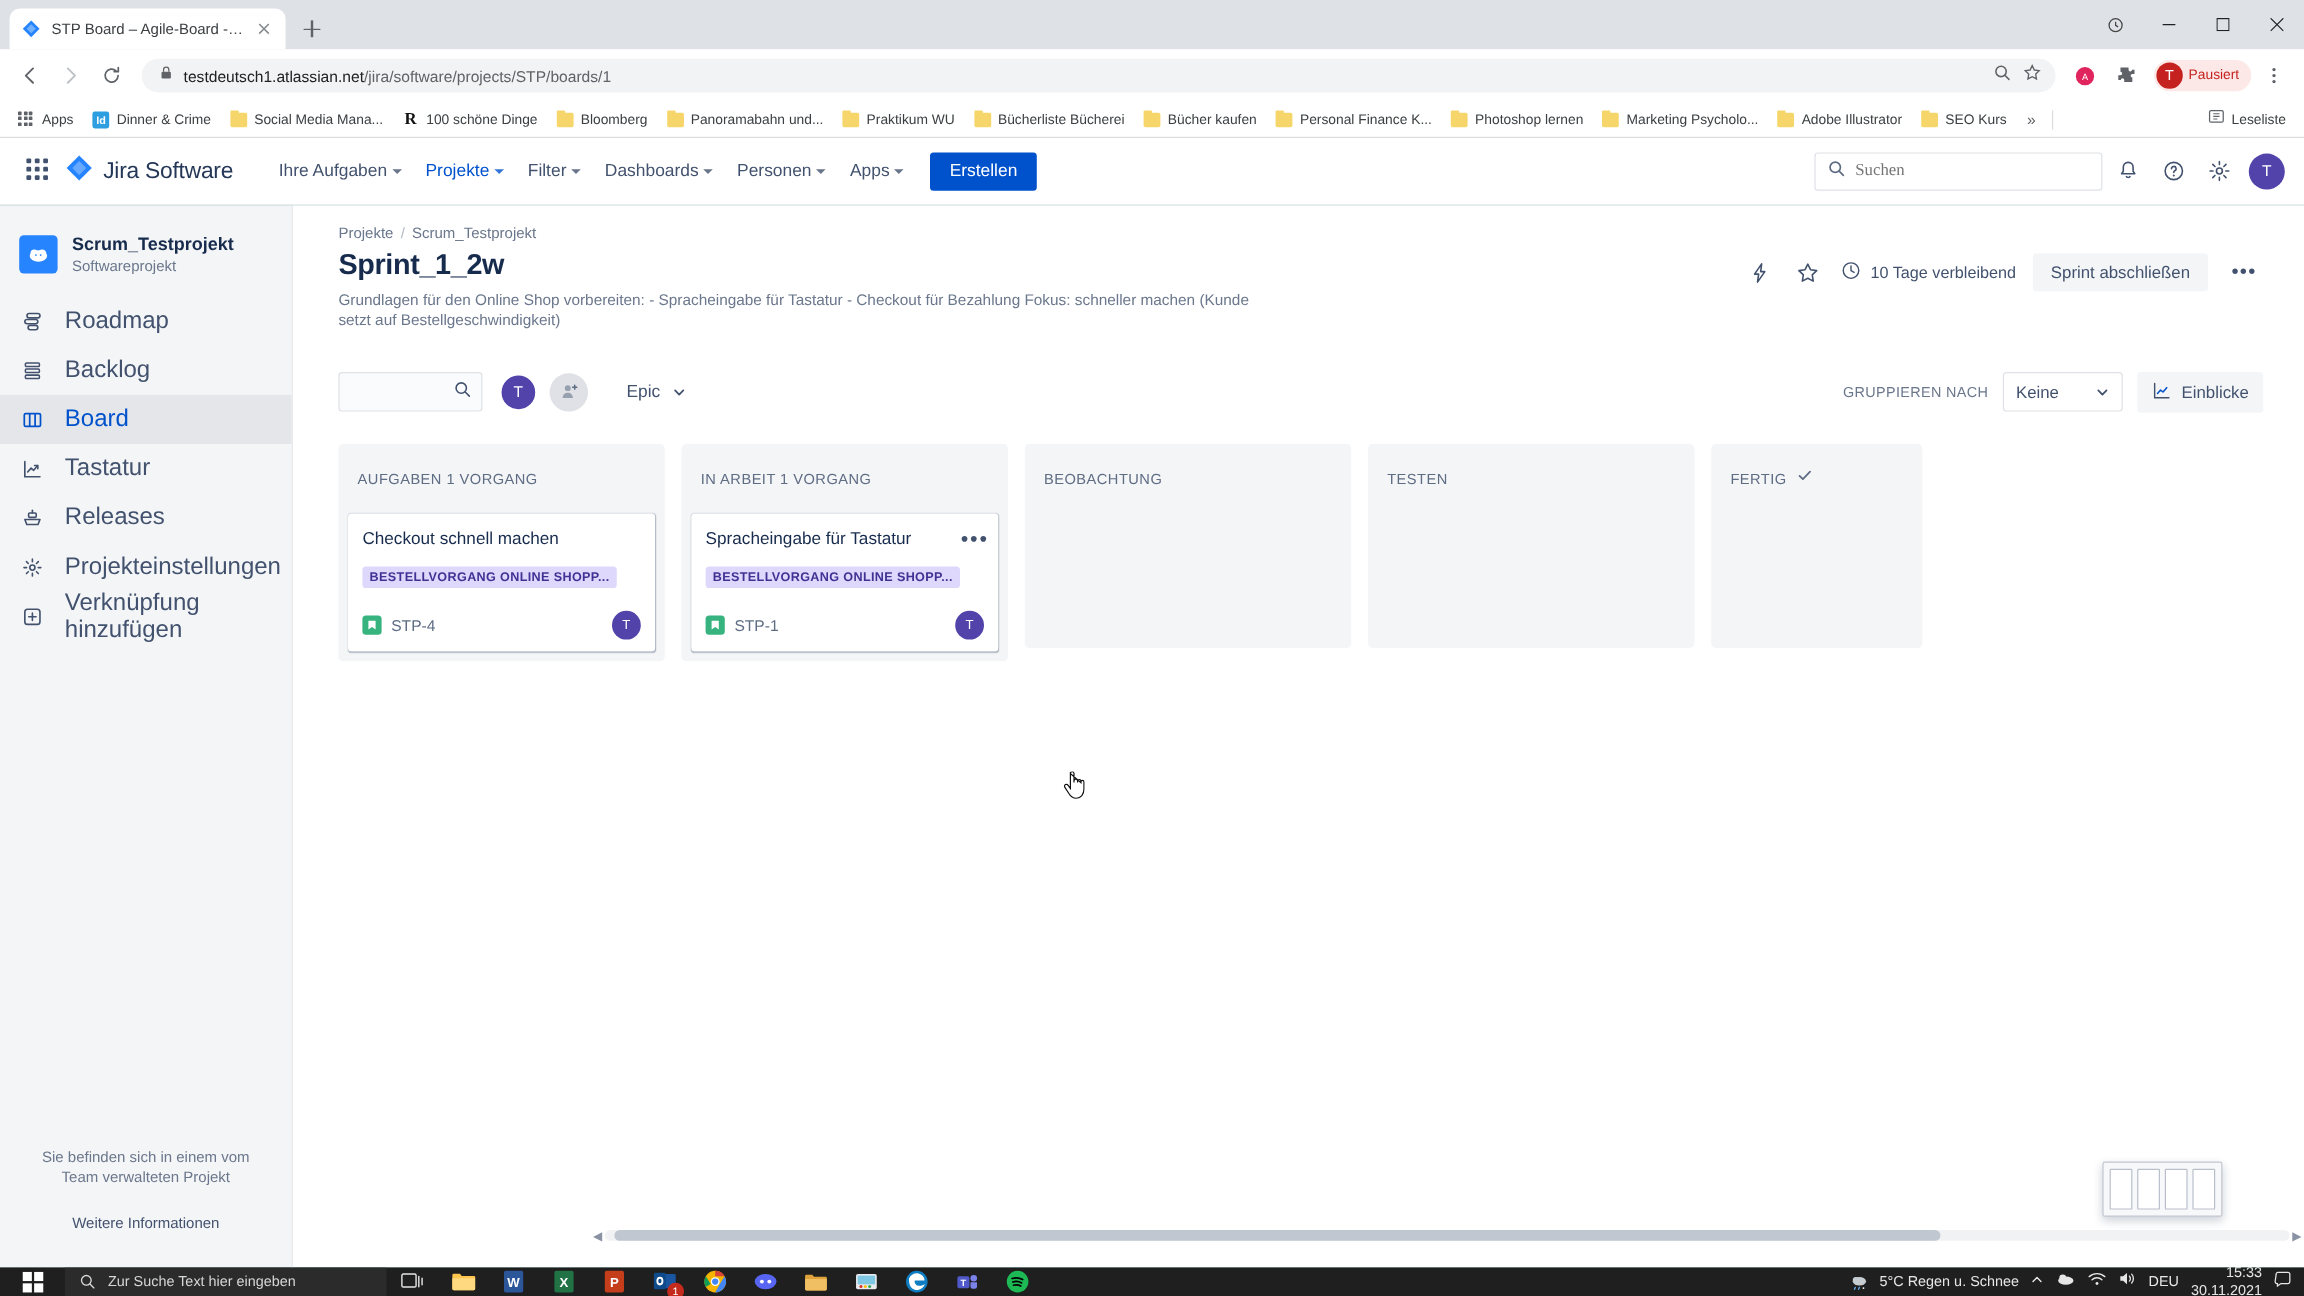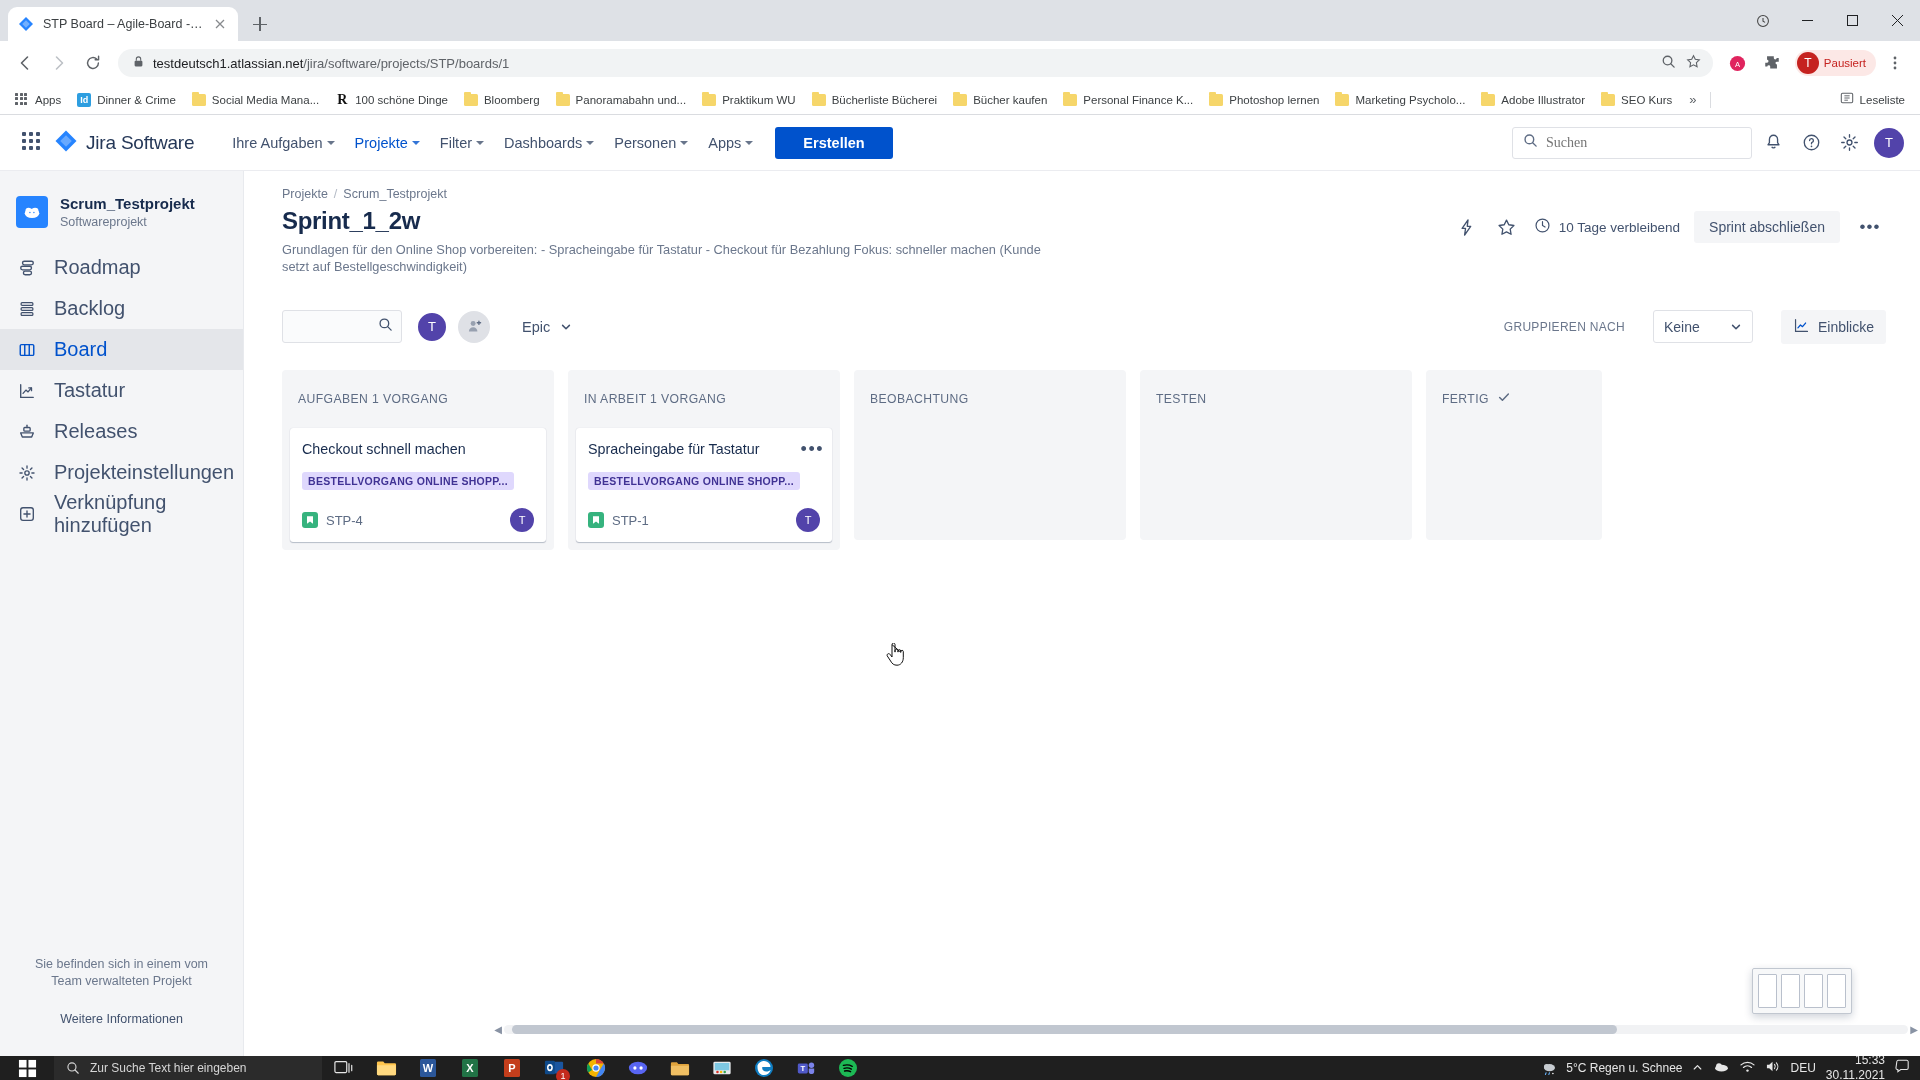--- a/index.html
+++ b/index.html
@@ -98,22 +98,22 @@
   .grid9 i { background: #42526e; border-radius: 1px; display:block;}
   .jira-logo { display: flex; align-items: center; gap: 8px; margin-right: 28px; }
   .jira-logo-text { font-size: 19px; color: #253858; letter-spacing: -.2px; }
   .jnav-item {
     display: flex; align-items: center; gap: 4px; padding: 8px 10px;
     font-size: 14.5px; color: #42526e; border-radius: 3px; white-space: nowrap;
   }
   .jnav-item.active { color: #0052cc; }
   .chev { display:inline-block; width:0;height:0; border-left:4px solid transparent; border-right:4px solid transparent; border-top:4.5px solid currentColor; opacity:.8; }
   .btn-create {
-    background: #0052cc; color: #fff; font-size: 14.5px; font-weight: 700;
-    padding: 8px 28px; border-radius: 3px; margin-left: 12px; white-space: nowrap;
+    background: #0052cc; color: #fff; font-size: 14.5px; font-weight: 400;
+    padding: 8px 16px; border-radius: 3px; margin-left: 12px; white-space: nowrap;
   }
   .jnav-right { margin-left: auto; display: flex; align-items: center; gap: 4px; }
   .jsearch {
     width: 240px; height: 32px; border: 1px solid #dfe1e6; border-radius: 3px;
     display: flex; align-items: center; gap: 8px; padding: 0 10px; background: #fff;
   }
   .jsearch input {
     border: 0; outline: 0; font-size: 14px; color: #7a869a; width: 100%;
     font-family: Liberation Serif, serif; background: transparent;
   }
@@ -166,21 +166,21 @@
     background: #fafbfc; display: flex; align-items: center; padding: 0 8px;
   }
   .tb-search input { border:0; outline:0; background:transparent; width:100%; font-size:13px; font-family:"Liberation Sans",sans-serif;}
   .tb-av {
     width: 32px; height: 32px; border-radius: 50%; background: #5243aa;
     color: #fff; font-size: 13px; display:flex;align-items:center;justify-content:center;
     margin-left: 14px; border: 2px solid #fff;
   }
   .tb-addp { width: 32px; height: 32px; border-radius: 50%; background: #dfe1e6; display:flex;align-items:center;justify-content:center; margin-left: 10px;}
   .tb-epic { display:flex; align-items:center; gap: 10px; margin-left: 32px; font-size: 14.5px; color: #42526e;}
-  .tb-right { margin-left: auto; display: flex; align-items: center; gap: 28px; }
+  .tb-right { margin-left: auto; display: flex; align-items: center; gap: 12px; }
   .tb-groupby { font-size: 12px; color: #6b778c; text-transform: uppercase; letter-spacing: .3px;}
   .tb-select {
     width: 100px; height: 33px; border: 1px solid #dfe1e6; border-radius: 3px;
     display: flex; align-items: center; justify-content: space-between; padding: 0 10px;
     font-size: 14px; color: #42526e; background: #fff;
   }
   .tb-insights { display:flex; align-items:center; gap: 8px; background:#f4f5f7; padding: 7px 12px; border-radius:3px; font-size:14px; color:#42526e;}
 
   
   .board { display: flex; gap: 14px; padding: 26px 0 0 38px; flex: 1; min-height: 0; align-items: flex-start; }

